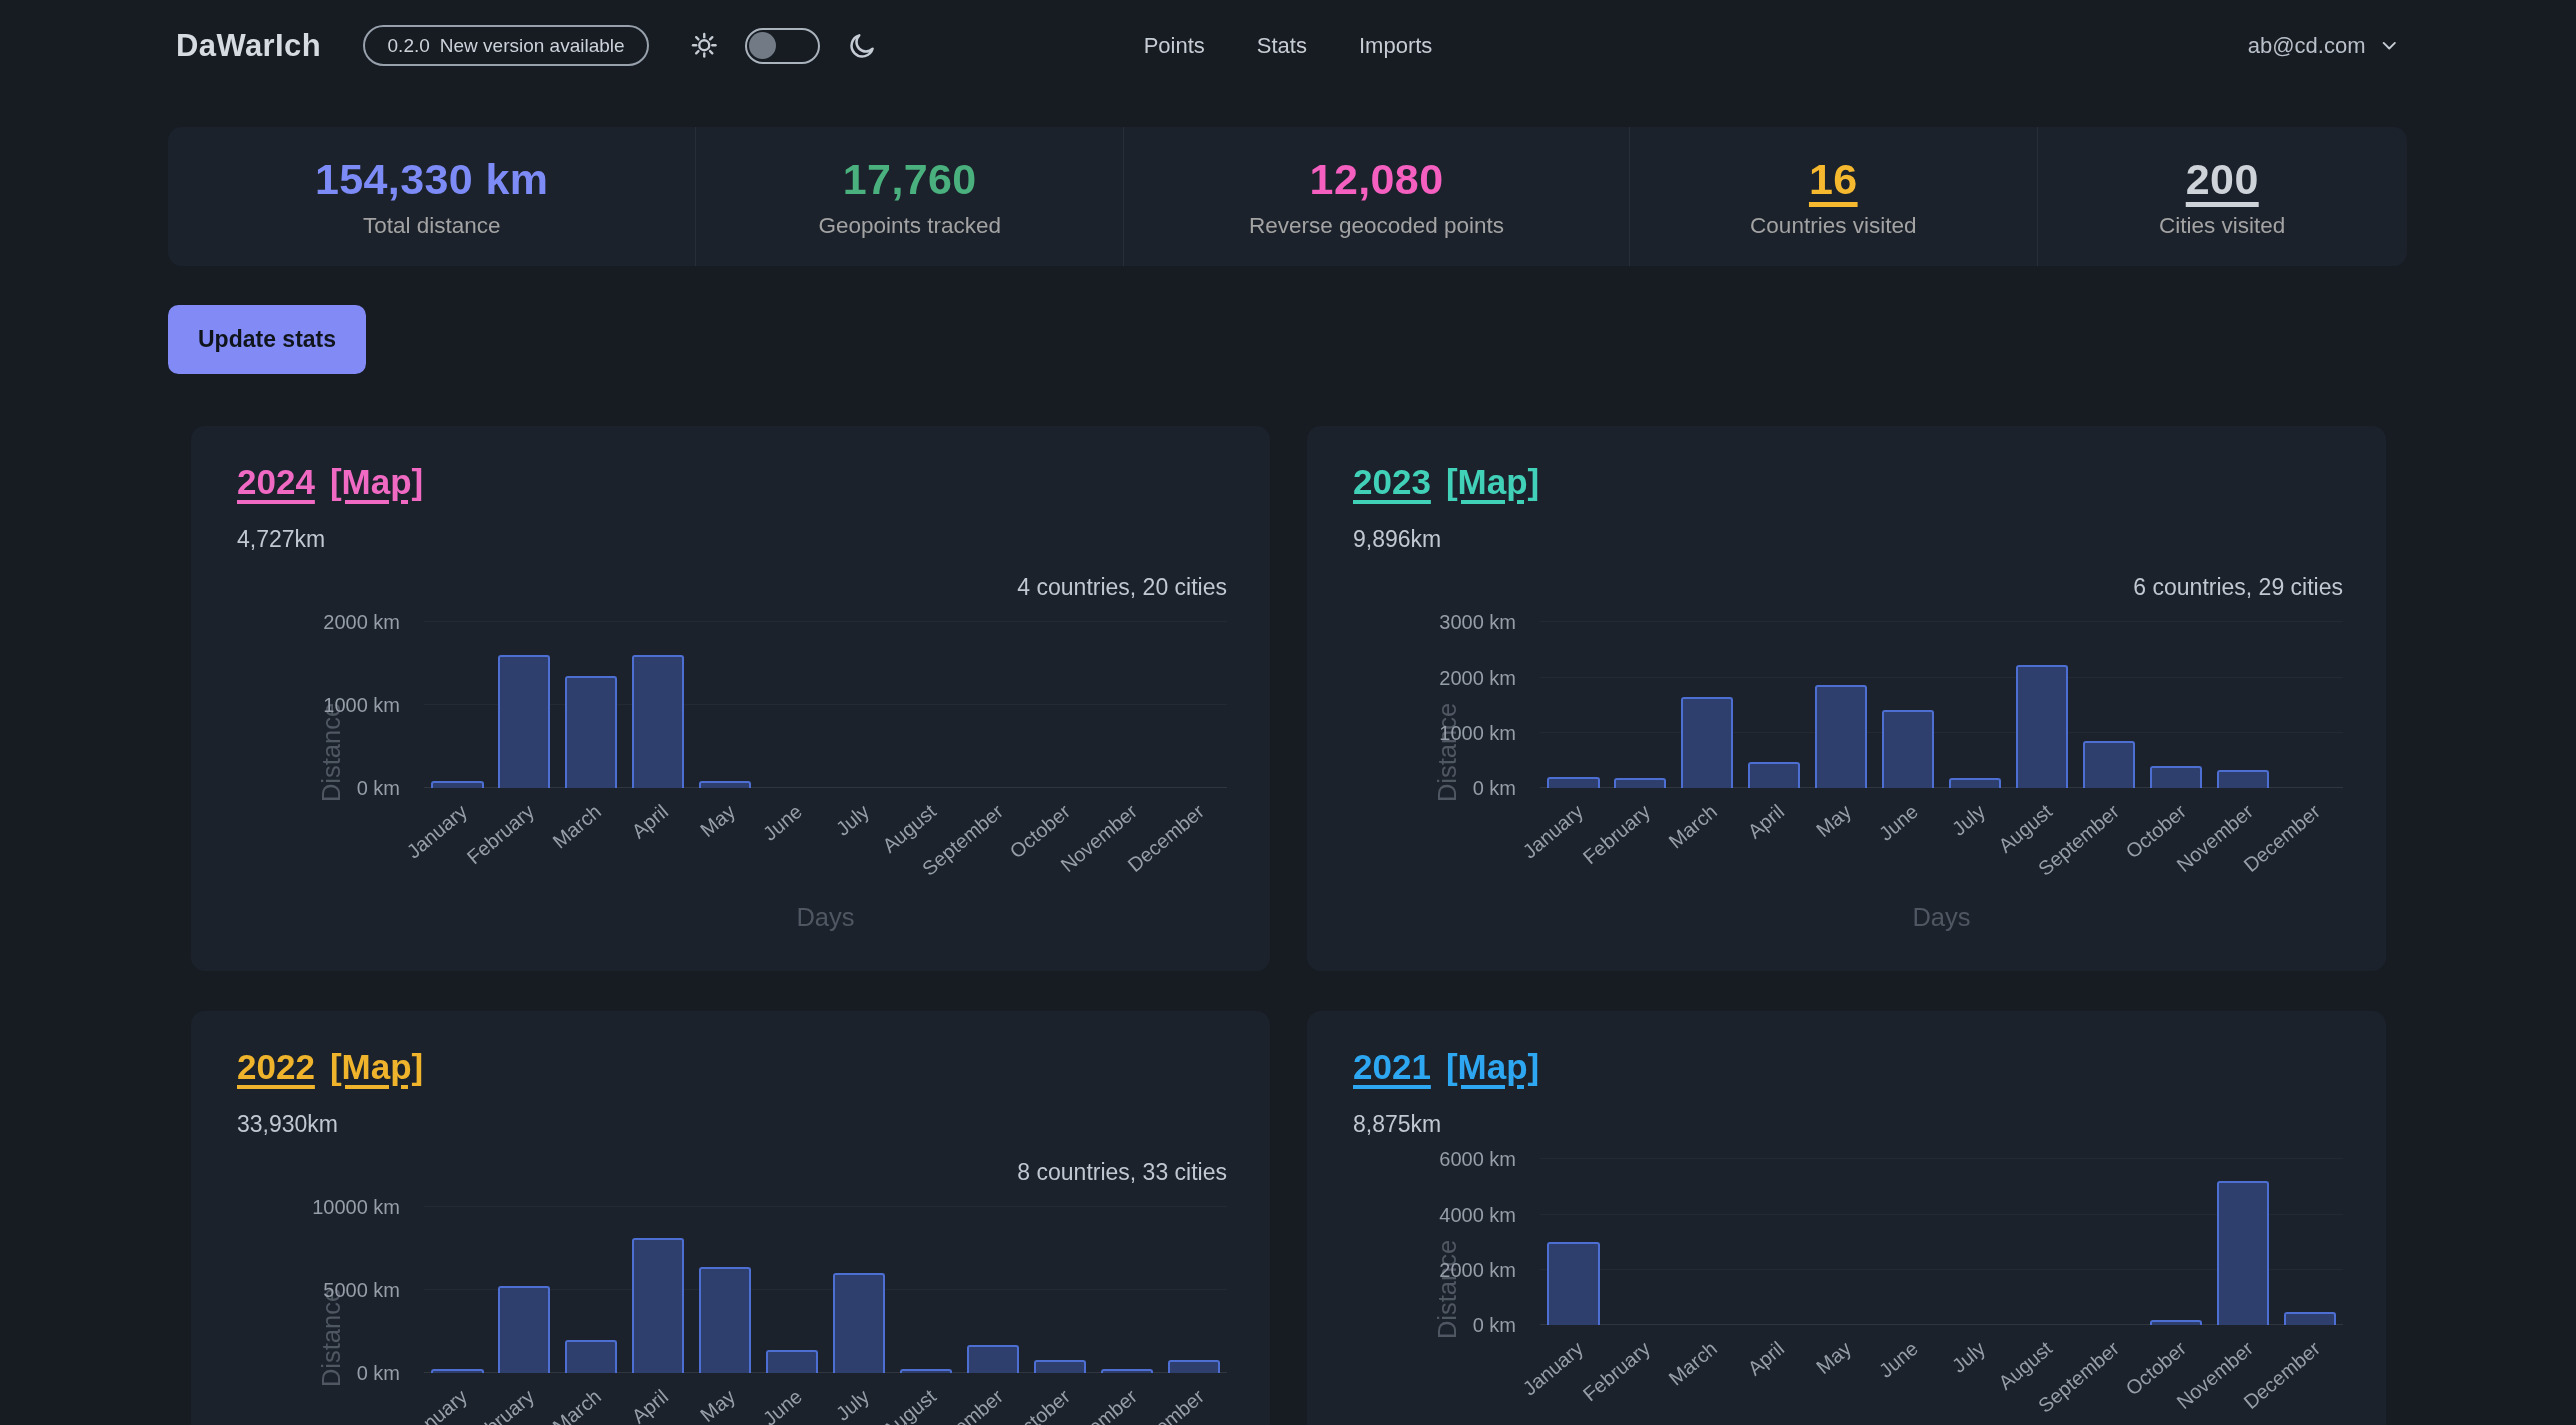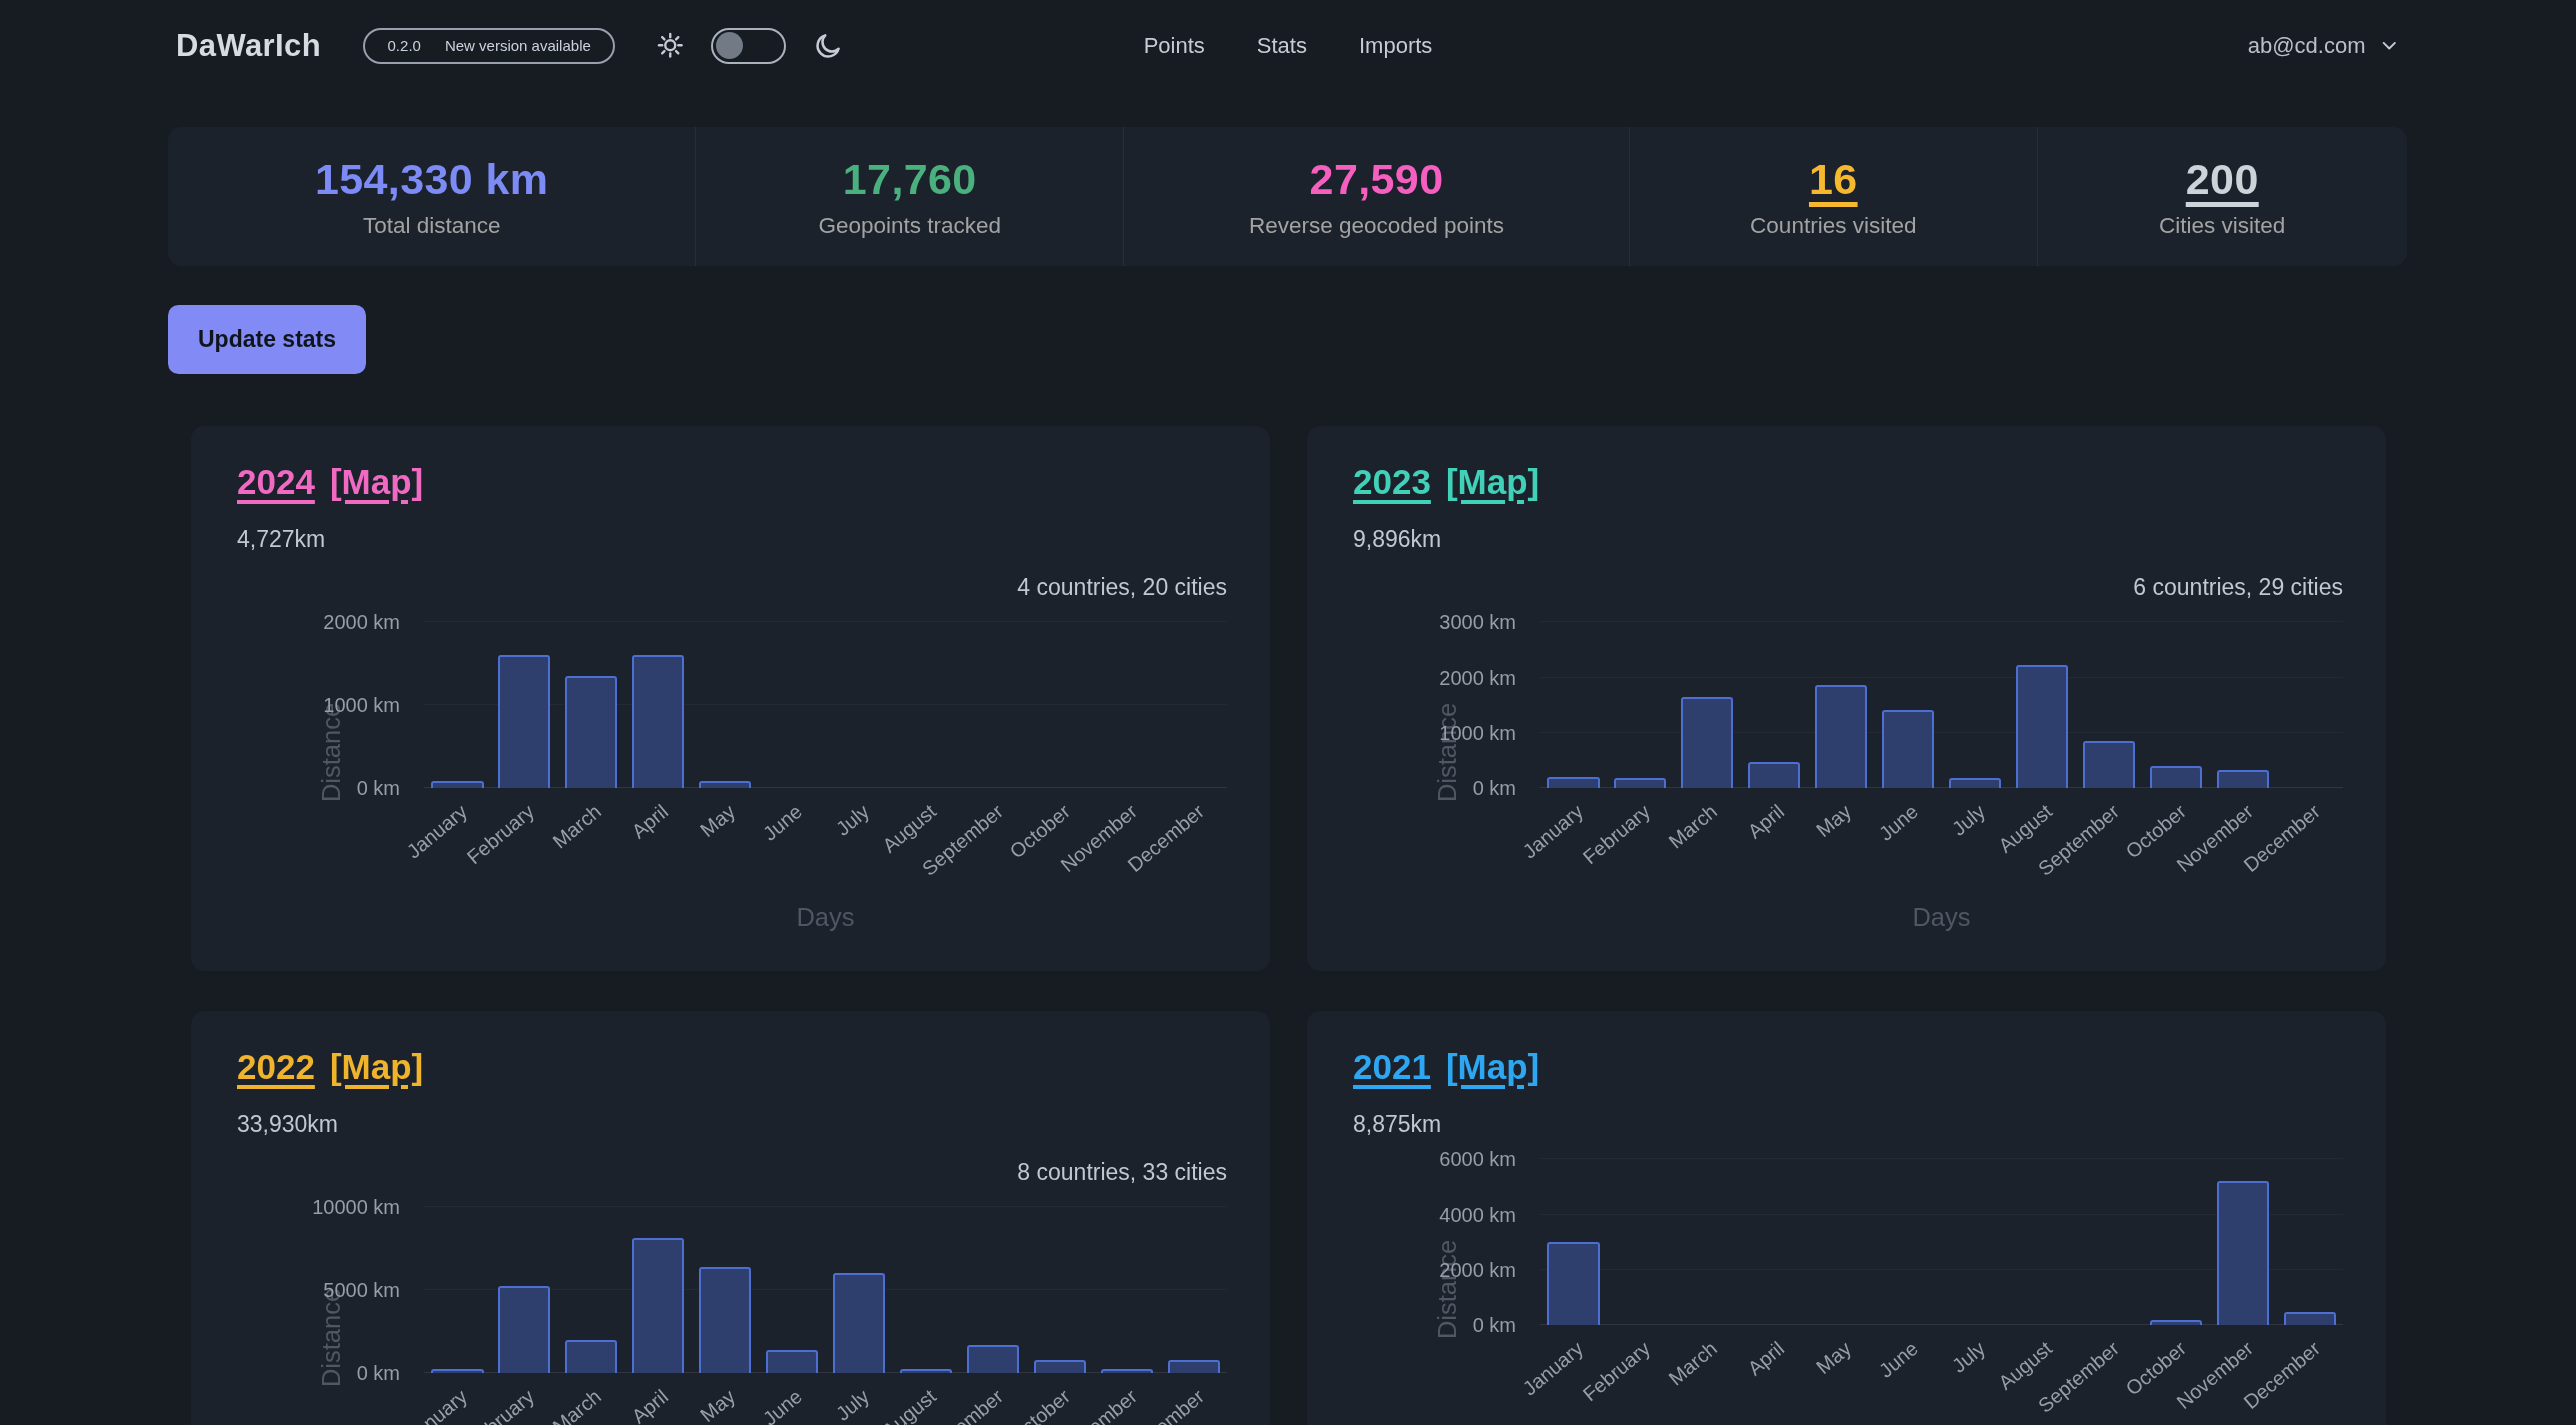--- a/index.html
+++ b/index.html
@@ -10,23 +10,23 @@
     color:#c5cbd3;
   }
   
   .header {
     height:91px; display:grid; grid-template-columns:1fr auto 1fr;
     align-items:center; padding:0 176px;
   }
   .h-left { display:flex; align-items:center; gap:19.5px; }
   .logo { font-size:31px; font-weight:700; color:#d6dbe2; letter-spacing:0.4px; }
   .badge {
-    margin-left:22.5px; display:flex; align-items:center; gap:24px;
+    margin-left:22.5px; display:flex; align-items:center; gap:10px;
     border:2.2px solid #97a0ab; border-radius:749px; padding:7.5px 22.5px;
-    font-size:15px; color:#ccd2da; white-space:nowrap;
+    font-size:19px; color:#ccd2da; white-space:nowrap;
   }
   .icon-btn { display:flex; align-items:center; }
   .sun { margin-left:21px; }
   .toggle {
     width:75px; height:36px; border:2.2px solid #aab2bc; border-radius:19.5px;
     position:relative; margin:0 7.5px; cursor:pointer; background:transparent;
   }
   .toggle .knob {
     position:absolute; left:2.2px; top:2.2px; width:27px; height:27px;
     border-radius:50%; background:#717a85;
@@ -156,21 +156,21 @@
 <section class="stats-panel">
   <div class="stat-cell">
     <span class="stat-value c-indigo">154,330 km</span>
     <span class="stat-label">Total distance</span>
   </div>
   <div class="stat-cell">
     <span class="stat-value c-green">17,760</span>
     <span class="stat-label">Geopoints tracked</span>
   </div>
   <div class="stat-cell">
-    <span class="stat-value c-pink">27,590</span>
+    <span class="stat-value c-pink">12,080</span>
     <span class="stat-label">Reverse geocoded points</span>
   </div>
   <div class="stat-cell">
     <a href="#" class="stat-value stat-link c-amber">16</a>
     <span class="stat-label">Countries visited</span>
   </div>
   <div class="stat-cell">
     <a href="#" class="stat-value stat-link c-white">200</a>
     <span class="stat-label">Cities visited</span>
   </div>

